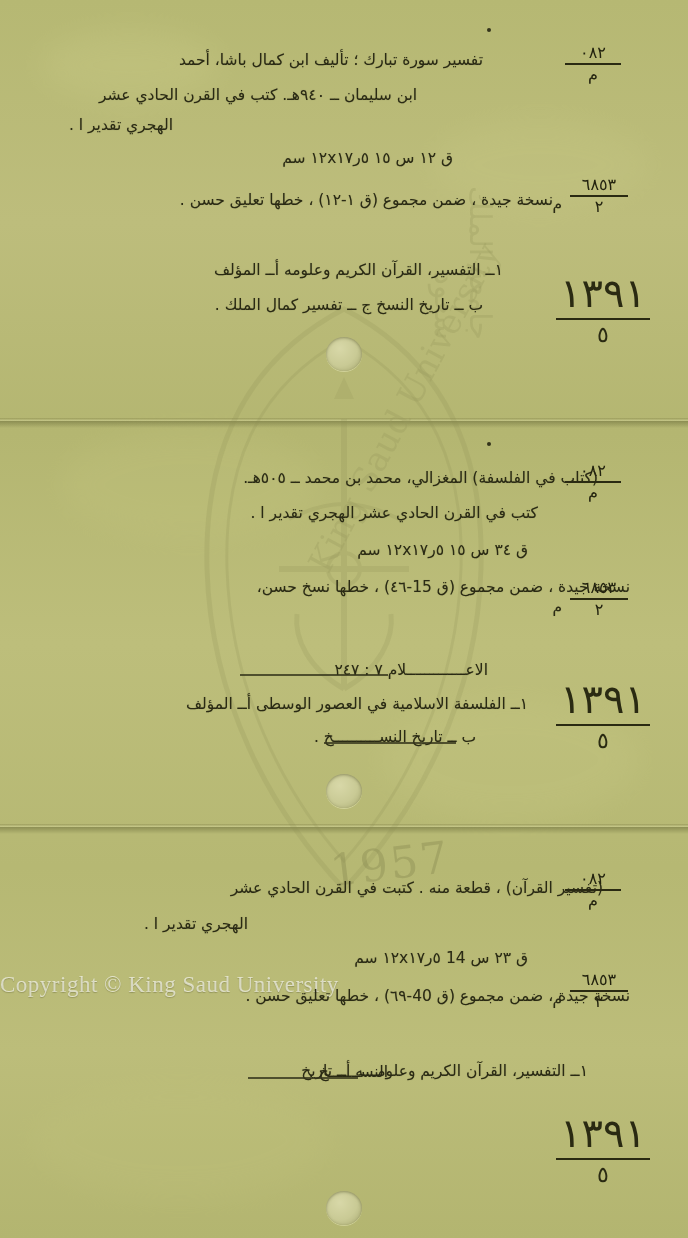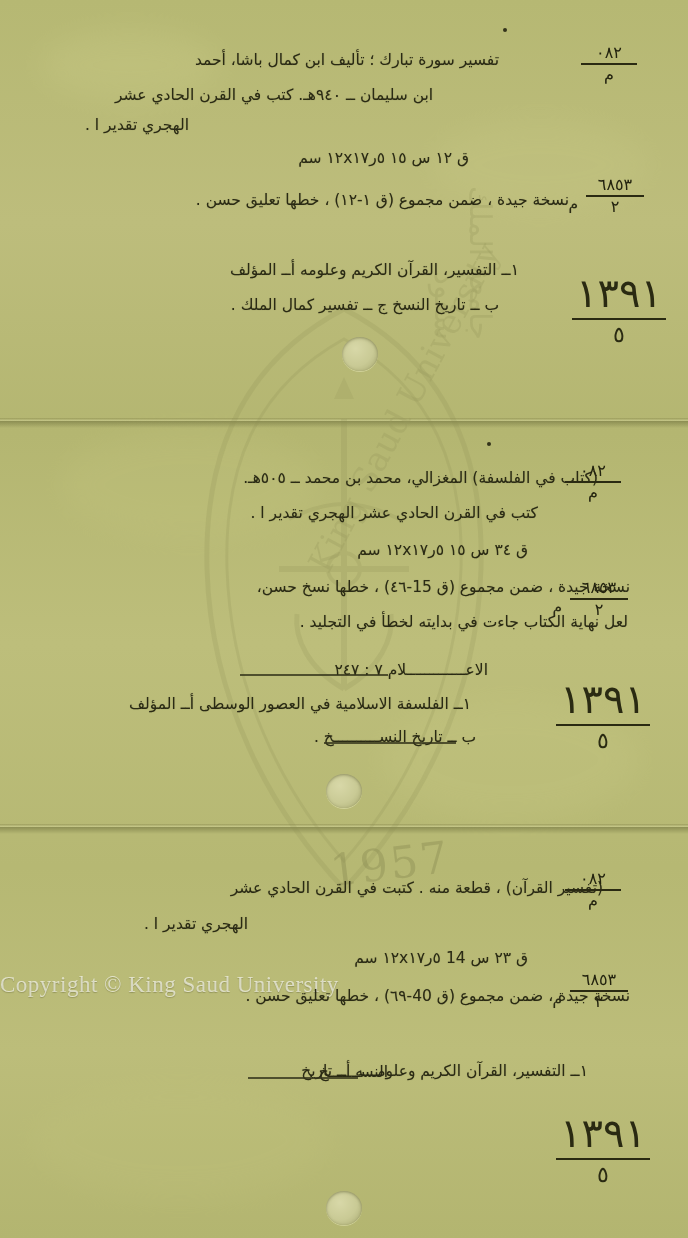--- a/index.html
+++ b/index.html
@@ -112,21 +112,21 @@
         <path d="M205 130 l10 -22 l10 22 z"></path>
       </g>
     </svg>
   </div>
 
   <div class="wm-side" style="left:498px;top:150px;font-size:30px;transform:rotate(90deg);transform-origin:left top;">جامعة الملك سعود</div>
   <div class="wm-side" style="left:300px;top:560px;font-size:34px;transform:rotate(-62deg);transform-origin:left top;direction:ltr;">King Saud University</div>
   <div class="wm-year">1957</div>
   <div class="copyright">Copyright © King Saud University</div>
 
-  <div class="rec" style="left:16px;top:0;width:613px;height:418px;">
+  <div class="rec" style="left:0;top:0;width:613px;height:418px;">
 
     <div class="dot" style="left:487px;top:28px;"></div>
 
     <div class="line" style="position:absolute;right:130px;top:52px;width:430px;text-align:right;letter-spacing:1.4px;">تفسير سورة تبارك ؛ تأليف ابن كمال باشا، أحمد</div>
     <div class="line" style="position:absolute;right:150px;top:87px;width:410px;text-align:center;letter-spacing:.6px;">ابن سليمان ــ ٩٤٠هـ. كتب في القرن الحادي عشر</div>
     <div class="line" style="position:absolute;right:440px;top:117px;width:130px;text-align:right;">الهجري تقدير ا .</div>
 
     <div class="line" style="position:absolute;right:160px;top:150px;width:360px;text-align:right;">ق ١٢        س ١٥        ٥ر١٢x١٧ سم</div>
 
     <div class="line" style="position:absolute;right:60px;top:192px;width:500px;text-align:right;">نسخة جيدة ، ضمن مجموع (ق ١-١٢) ، خطها تعليق حسن .</div>
@@ -162,26 +162,25 @@
 
     <div class="dot" style="left:487px;top:20px;"></div>
 
     <div class="line" style="position:absolute;right:90px;top:48px;width:480px;text-align:right;">(كتاب في الفلسفة) المغزالي، محمد بن محمد ــ ٥٠٥هـ.</div>
     <div class="line" style="position:absolute;right:150px;top:83px;width:420px;text-align:right;">كتب في القرن الحادي عشر الهجري تقدير ا .</div>
 
     <div class="line" style="position:absolute;right:160px;top:120px;width:360px;text-align:right;">ق ٣٤        س ١٥        ٥ر١٢x١٧ سم</div>
 
     <div class="line" style="position:absolute;right:58px;top:157px;width:500px;text-align:right;">نسخة جيدة ، ضمن مجموع (ق 15-٤٦) ، خطها نسخ حسن،</div>
 
-    <div class="line" style="position:absolute;right:60px;top:192px;width:500px;text-align:right;">لعل نهاية الكتاب جاءت في بدايته لخطأ في التجليد .</div>
 
     <div class="line" style="position:absolute;right:200px;top:240px;width:370px;text-align:right;">الاعـــــــــــــلام ٧ : ٢٤٧</div>
     <div class="ul" style="right:300px;top:252px;width:148px;"></div>
 
-    <div class="line" style="position:absolute;right:89px;top:274px;width:470px;text-align:left;">١ــ الفلسفة الاسلامية في العصور الوسطى    أــ المؤلف</div>
+    <div class="line" style="position:absolute;right:96px;top:274px;width:470px;text-align:center;">١ــ الفلسفة الاسلامية في العصور الوسطى    أــ المؤلف</div>
 
     <div class="line" style="position:absolute;right:212px;top:307px;width:360px;text-align:right;">ب ــ تاريخ النســــــــــخ .</div>
     <div class="ul" style="right:232px;top:320px;width:132px;"></div>
 
     <div class="num frac" style="left:565px;top:40px;width:56px;">
       <span class="top">٠٨٢</span>
       <span class="bar"></span>
       <span class="bot">م</span>
     </div>
 

